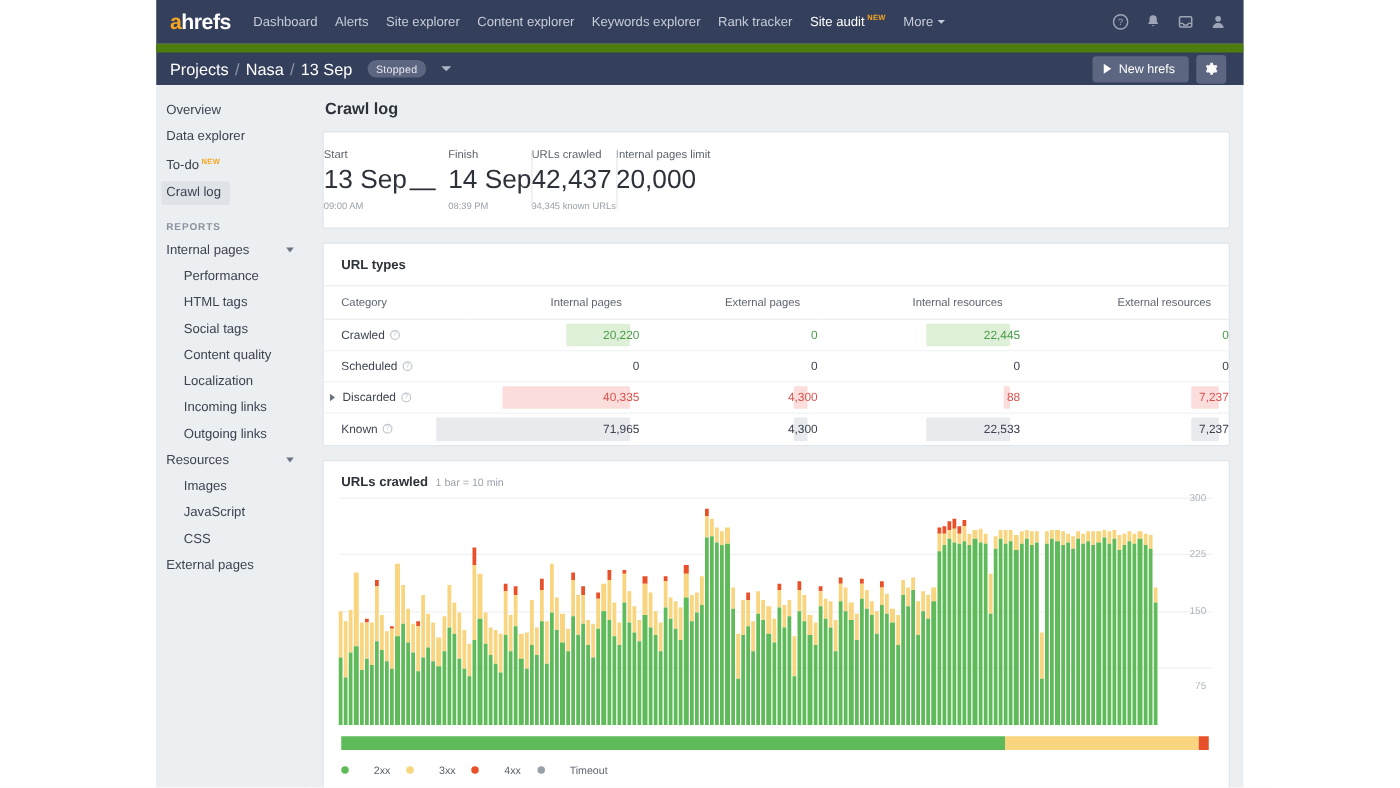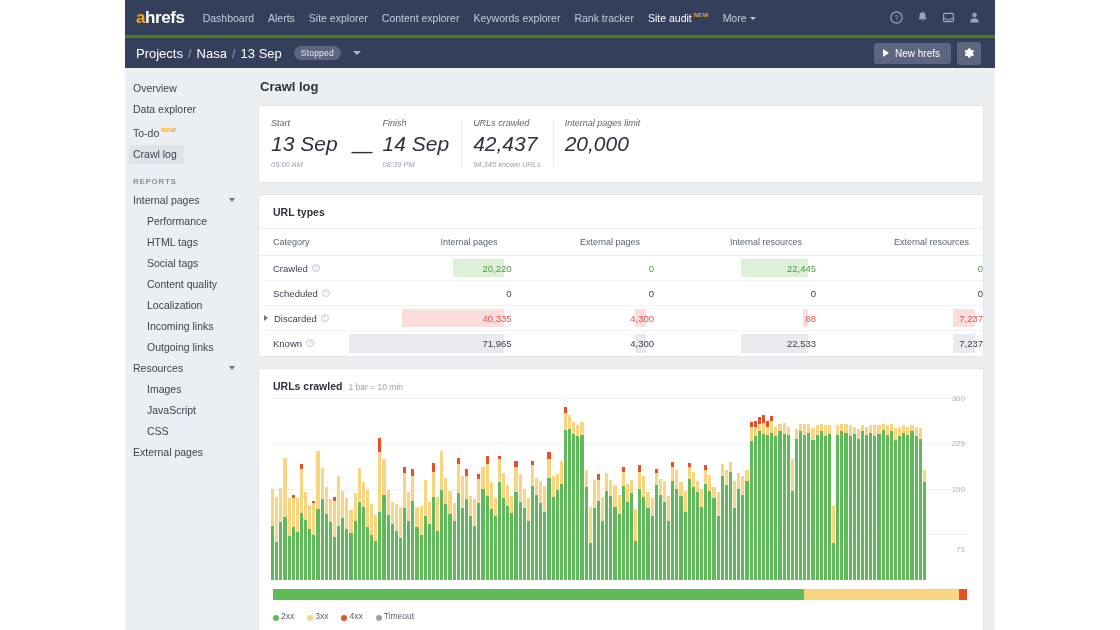--- a/index.html
+++ b/index.html
@@ -33,21 +33,21 @@
   .caret-down {
     display: inline-block; width: 0; height: 0; margin-left: 3px;
     border-left: 3px solid transparent; border-right: 3px solid transparent;
     border-top: 3.5px solid #c7ccd8; vertical-align: middle;
   }
   .nav-right { margin-left: auto; display: flex; align-items: center; gap: 13px; }
   .nicon { width: 13px; height: 13px; opacity: .72; display: block; }
 
   
   .crumbbar {
-    height: 33px; background: #343f5c; border-top: 3px solid #4d7c0f;
+    height: 33px; background: #343f5c; border-top: 7px solid #4d7c0f;
     display: flex; align-items: center; padding: 0 14px 0 11px; flex: 0 0 33px;
   }
   .crumbs { font-size: 13px; color: #ffffff; display: flex; align-items: center; gap: 5px; }
   .crumb-sep { color: #8e97ad; }
   .pill {
     background: #5b6party; }
   .pill {
     background: #5c6680; color: #e8eaf0; font-size: 8.5px; border-radius: 9px;
     padding: 2px 7px; margin-left: 7px; letter-spacing: .2px;
   }
@@ -83,21 +83,21 @@
   .side-sub { padding-left: 14px; }
   .tri-down { width: 0; height: 0; border-left: 3.5px solid transparent;
               border-right: 3.5px solid transparent; border-top: 4px solid #6b7280; }
 
   .main { flex: 1 1 auto; padding: 10px 11px 0 11px; min-width: 0; }
   .page-title { font-size: 13px; font-weight: bold; color: #2d3139; margin: 1px 0 11px 2px; }
   .card { background: #ffffff; border: 1px solid #e2e5e9; border-radius: 2px; margin-bottom: 11px; }
 
   
   .stats { display: flex; padding: 12px 0 13px 0; }
-  .stat { padding: 0 12px; position: relative; font-style: italic; }
+  .stat { padding: 0 0; position: relative; }
   .stat + .stat::before {
     content: ""; position: absolute; left: 0; top: 2px; bottom: 2px; width: 1px; background: #e8eaed;
   }
   .stat-label { font-size: 9px; color: #5d636e; margin-bottom: 3px; }
   .stat-value { font-size: 21px; color: #2d3139; font-weight: normal; line-height: 26px;
                 white-space: nowrap; }
   .stat-sub { font-size: 7.5px; color: #9aa0ab; margin-top: 3px; }
   .stat-dash { display: flex; align-items: center; font-size: 21px; color: #2d3139;
                padding: 0 2px; margin-top: 14px; }
 
@@ -135,21 +135,21 @@
   .gridline { position: absolute; left: 0; right: -42px; height: 1px; background: #eff1f3; }
   .ytick { position: absolute; right: -38px; font-size: 8px; color: #aeb4bd; transform: translateY(-50%); }
   .bars { position: absolute; inset: 0; display: flex; align-items: flex-end; gap: 0; }
   .bar { flex: 1 1 auto; display: flex; flex-direction: column; justify-content: flex-end;
          margin-right: 0.9px; }
   .seg-4xx { background: #e8502a; }
   .seg-3xx { background: #f8d57e; }
   .seg-2xx { background: #5fbb5a; }
   .summary-bar { display: flex; height: 11px; margin: 9px 2px 0 2px; }
   .legend { display: flex; align-items: center; gap: 13px; padding: 11px 14px 11px 14px; }
-  .leg { display: flex; align-items: flex-end; gap: 2px; font-size: 8.5px; color: #5d636e; }
+  .leg { display: flex; align-items: center; gap: 20px; font-size: 8.5px; color: #5d636e; }
   .dot { width: 6px; height: 6px; border-radius: 50%; }
 </style>
 </head>
 <body>
 
 <div class="page">
   <div class="gutter"></div>
 
   <div class="app">
 

